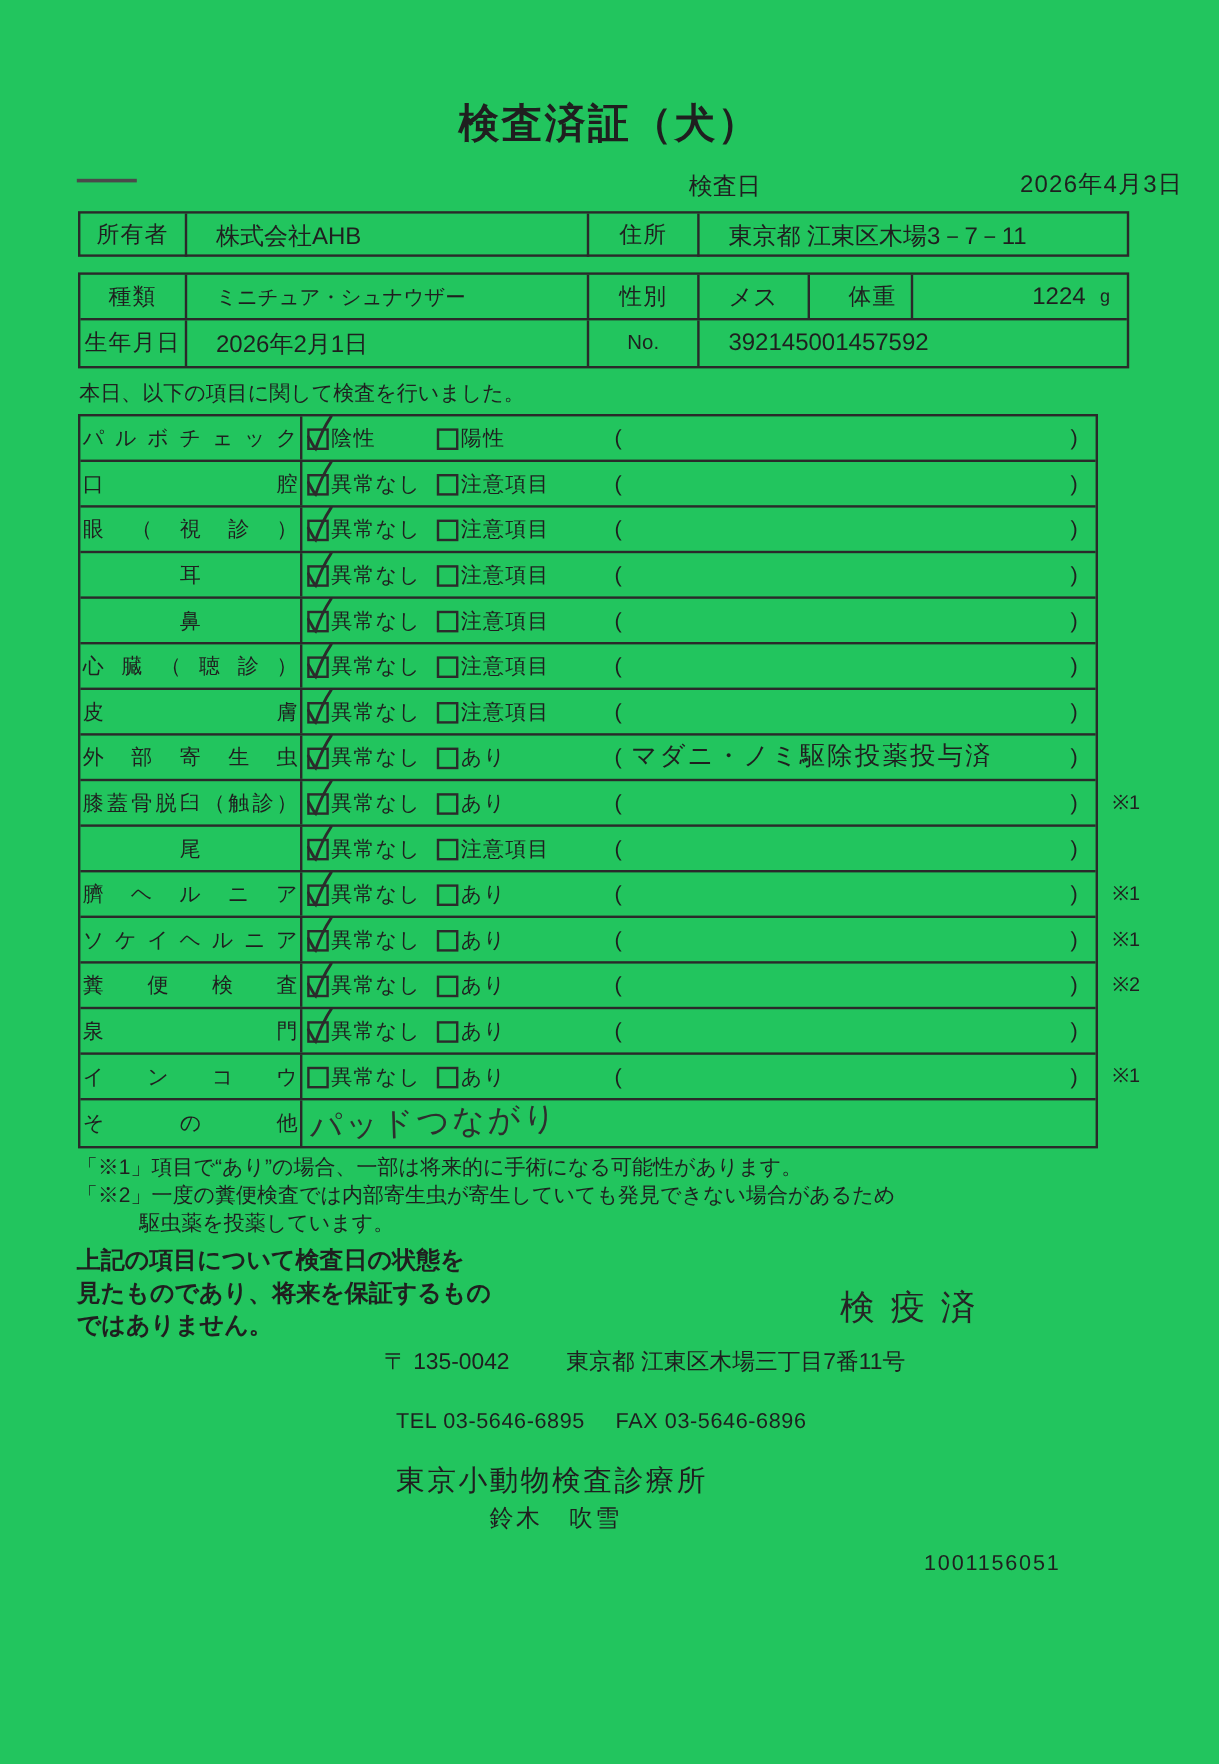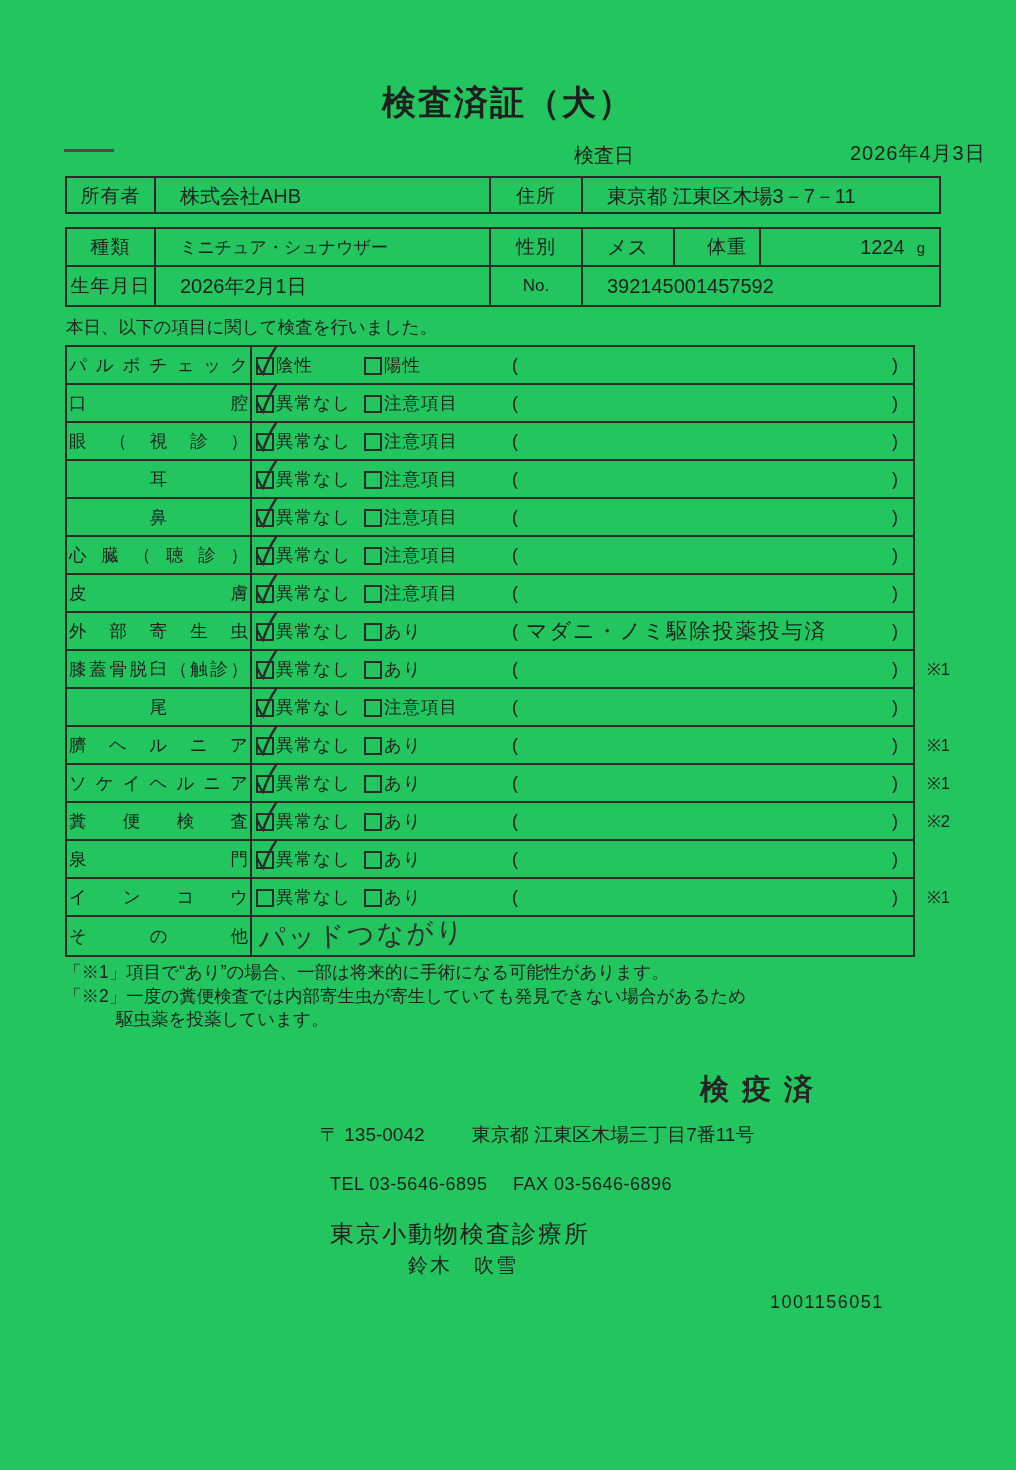--- a/index.html
+++ b/index.html
@@ -56,21 +56,21 @@
     font-size:21px;letter-spacing:2px;font-weight:400;}
   .handwriting{position:absolute;left:6px;top:0px;font-size:27px;color:#2e2e2e;
     transform:rotate(-2deg);letter-spacing:2px;white-space:nowrap;z-index:2;}
   .ref{position:absolute;left:860px;top:0;line-height:36px;font-size:16.5px;white-space:nowrap;}
   
   .fn{position:absolute;left:64px;font-size:17.5px;}
   .fn1{top:960px;} .fn2{top:984px;} .fn2b{top:1007px;left:116px;}
   .disclaimer{position:absolute;left:64px;top:1038px;font-size:20px;
     font-weight:700;line-height:27px;}
   .stamp{position:absolute;left:700px;top:1070px;font-size:29px;
-    letter-spacing:13px;font-weight:700;color:#252525;}
+    letter-spacing:13px;font-weight:400;color:#252525;}
   
   .postal-line{position:absolute;left:320px;top:1122px;font-size:19px;}
   .postal-line .addr2{margin-left:42px;}
   .tel-line{position:absolute;left:330px;top:1174px;font-size:18px;letter-spacing:0.5px;}
   .tel-line .fax{margin-left:20px;}
   .clinic{position:absolute;left:330px;top:1218px;font-size:24px;letter-spacing:2px;}
   .vet{position:absolute;left:408px;top:1252px;font-size:20px;letter-spacing:2px;}
   .serial{position:absolute;left:770px;top:1292px;font-size:18px;letter-spacing:1.5px;}
 </style>
 </head>
@@ -380,20 +380,25 @@
         <div class="cl-content">
           <span class="handwriting">パッドつながり</span>
         </div>
       </div>
     </div>
 
   <div class="fn fn1">「※1」項目で“あり”の場合、一部は将来的に手術になる可能性があります。</div>
   <div class="fn fn2">「※2」一度の糞便検査では内部寄生虫が寄生していても発見できない場合があるため</div>
   <div class="fn fn2b">駆虫薬を投薬しています。</div>
 
+  <div class="disclaimer">
+    <div>上記の項目について検査日の状態を</div>
+    <div>見たものであり、将来を保証するもの</div>
+    <div>ではありません。</div>
+  </div>
 
   <div class="stamp">検疫済</div>
 
   <div class="postal-line">
     <span>〒 135-0042</span>
     <span class="addr2">東京都 江東区木場三丁目7番11号</span>
   </div>
   <div class="tel-line">
     <span>TEL 03-5646-6895</span>
     <span class="fax">FAX 03-5646-6896</span>

